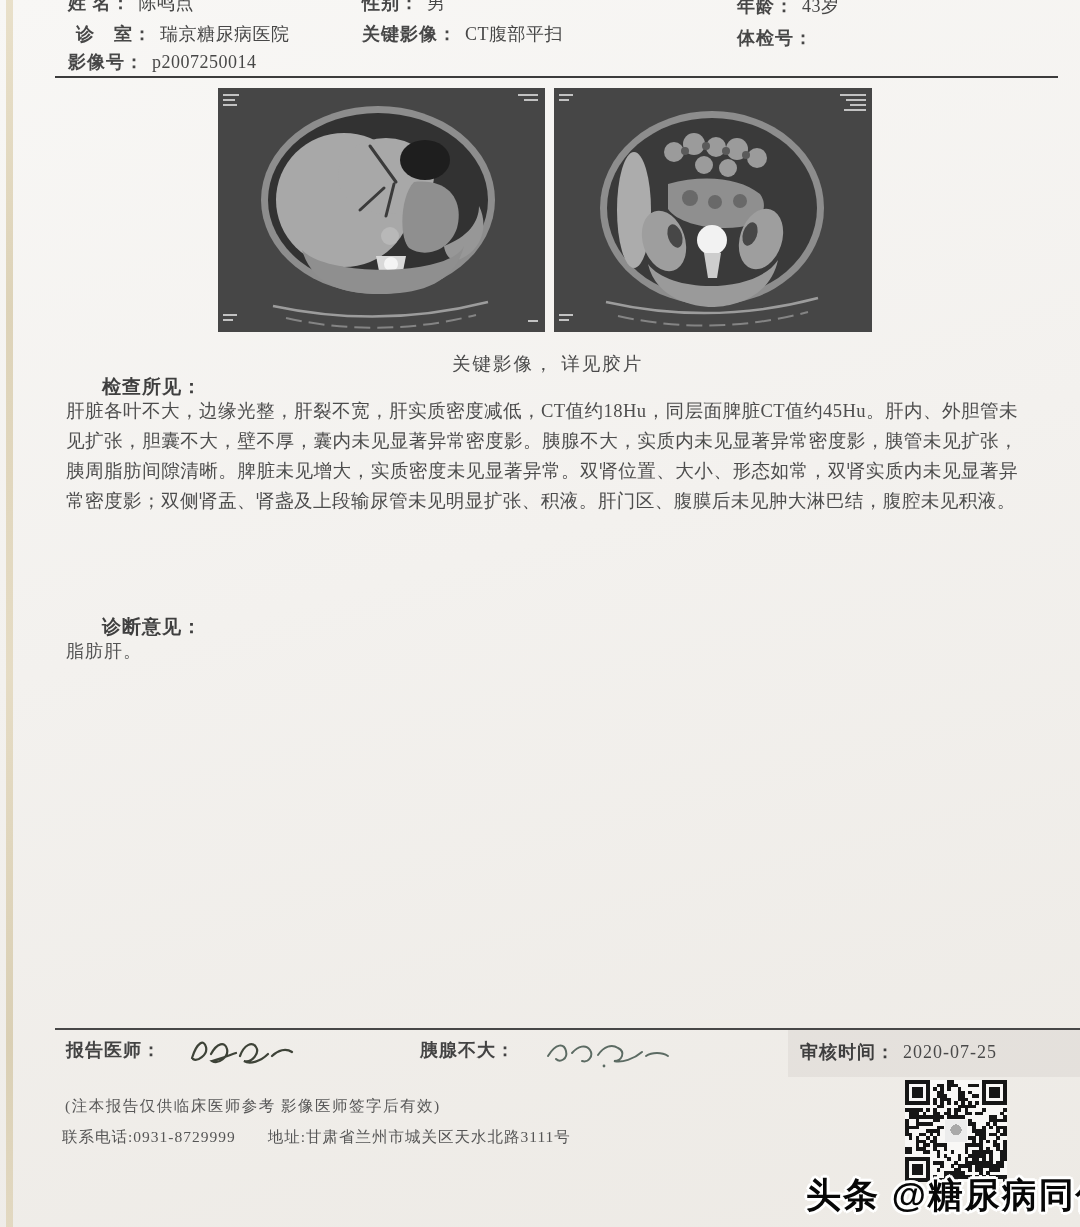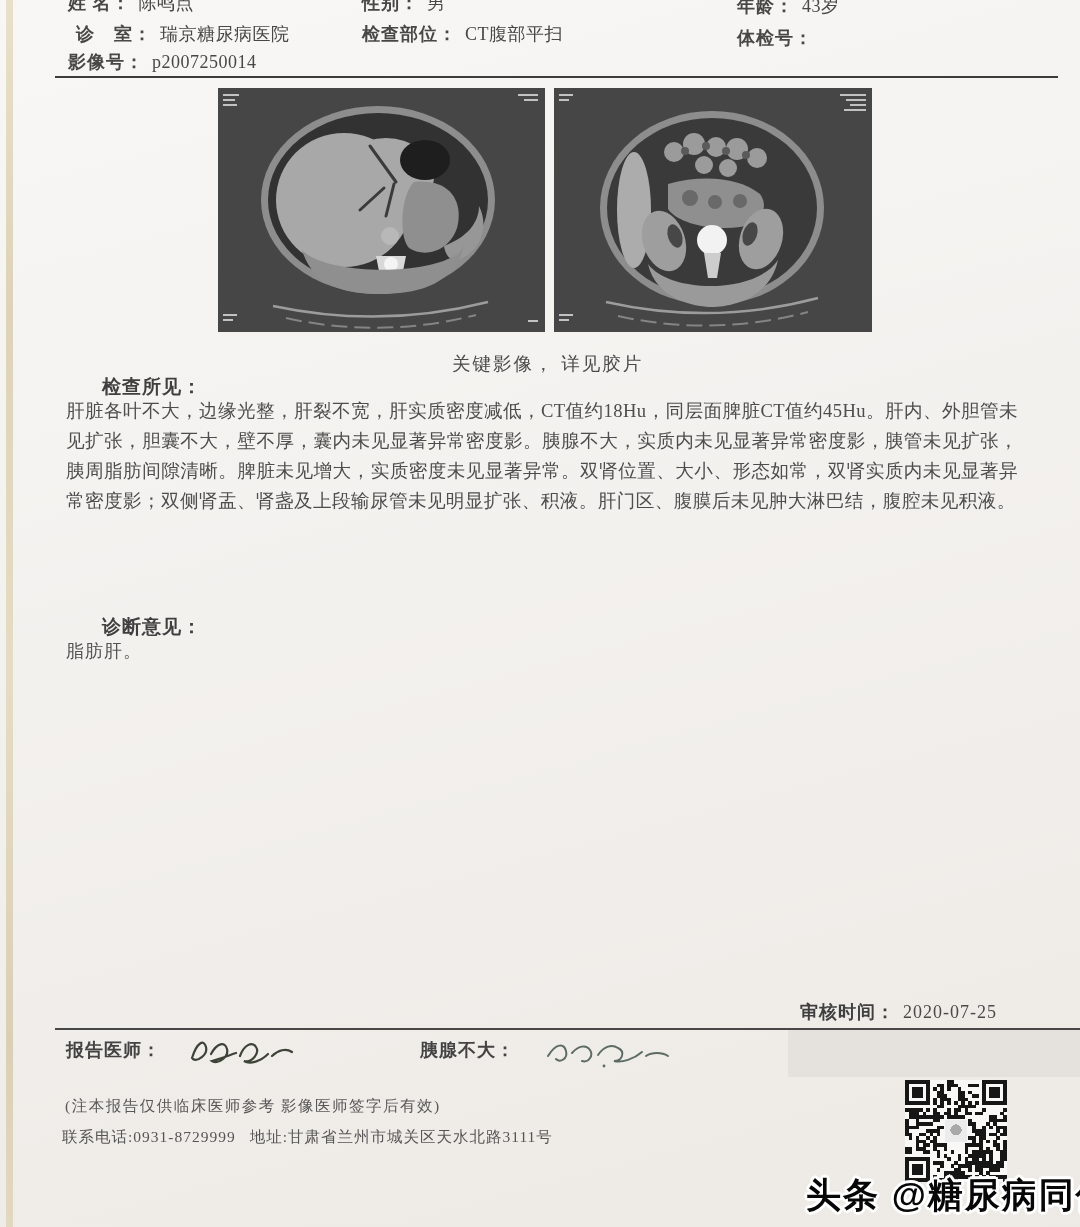--- a/index.html
+++ b/index.html
@@ -30,26 +30,26 @@
         line-height:30px;text-align:justify;color:#4d4d4d;letter-spacing:.4px;}
   .diag-body{position:absolute;left:66px;top:639px;font-size:18px;color:#545454;letter-spacing:1px;}
   .sign-divider{position:absolute;left:55px;top:1028px;width:1025px;height:2px;background:#474747;}
   .review-box{position:absolute;left:788px;top:1030px;width:292px;height:47px;background:rgba(110,104,96,.08);}
   .sig-label{position:absolute;top:1038px;font-size:18px;font-weight:700;letter-spacing:1px;color:#434343;}
   .l-report{left:66px;}
   .l-review{left:420px;}
   .sig-svg{position:absolute;top:1030px;}
   .s-report{left:182px;width:125px;height:44px;}
   .s-review{left:538px;width:140px;height:42px;}
-  .review-time{position:absolute;left:800px;top:1000px;font-size:18px;white-space:nowrap;}
+  .review-time{position:absolute;left:800px;top:1040px;font-size:18px;white-space:nowrap;}
   .review-time .lbl{font-weight:700;letter-spacing:1px;color:#3f3f3f;}
   .review-time .val{margin-left:8px;letter-spacing:1px;color:#4a4a4a;}
   .foot-note{position:absolute;left:53px;top:1096px;font-size:15.5px;color:#585858;letter-spacing:1.5px;margin-left:12px;}
   .foot-contact{position:absolute;left:62px;top:1127px;font-size:15.5px;color:#555;letter-spacing:1px;}
-  .foot-contact .addr{margin-left:14px;text-align:center;}
+  .foot-contact .addr{margin-left:32px;text-align:center;}
   .qr{position:absolute;left:905px;top:1080px;width:102px;height:102px;}
   .watermark{position:absolute;left:806px;top:1172px;font-family:"Liberation Sans",sans-serif;
         font-size:35px;font-weight:800;letter-spacing:2px;color:#070707;white-space:nowrap;
         text-shadow:-2px -2px 0 #fff,2px -2px 0 #fff,-2px 2px 0 #fff,2px 2px 0 #fff,
                     3px 0 0 #fff,-3px 0 0 #fff,0 3px 0 #fff,0 -3px 0 #fff;}
 </style>
 </head>
 <body>
 
 <div class="page">
@@ -62,21 +62,21 @@
   <div class="hf f-gender">
     <span class="lbl">性别：</span><span class="val">男</span>
   </div>
   <div class="hf f-age">
     <span class="lbl">年龄：</span><span class="val">43岁</span>
   </div>
   <div class="hf f-dept">
     <span class="lbl">诊　室：</span><span class="val">瑞京糖尿病医院</span>
   </div>
   <div class="hf f-part">
-    <span class="lbl">检查部位：</span><span class="val">CT腹部平扫</span>
+    <span class="lbl">关键影像：</span><span class="val">CT腹部平扫</span>
   </div>
   <div class="hf f-checkup">
     <span class="lbl">体检号：</span><span class="val"></span>
   </div>
   <div class="hf f-imageno">
     <span class="lbl">影像号：</span><span class="val">p2007250014</span>
   </div>
 
   <div class="divider"></div>
 

